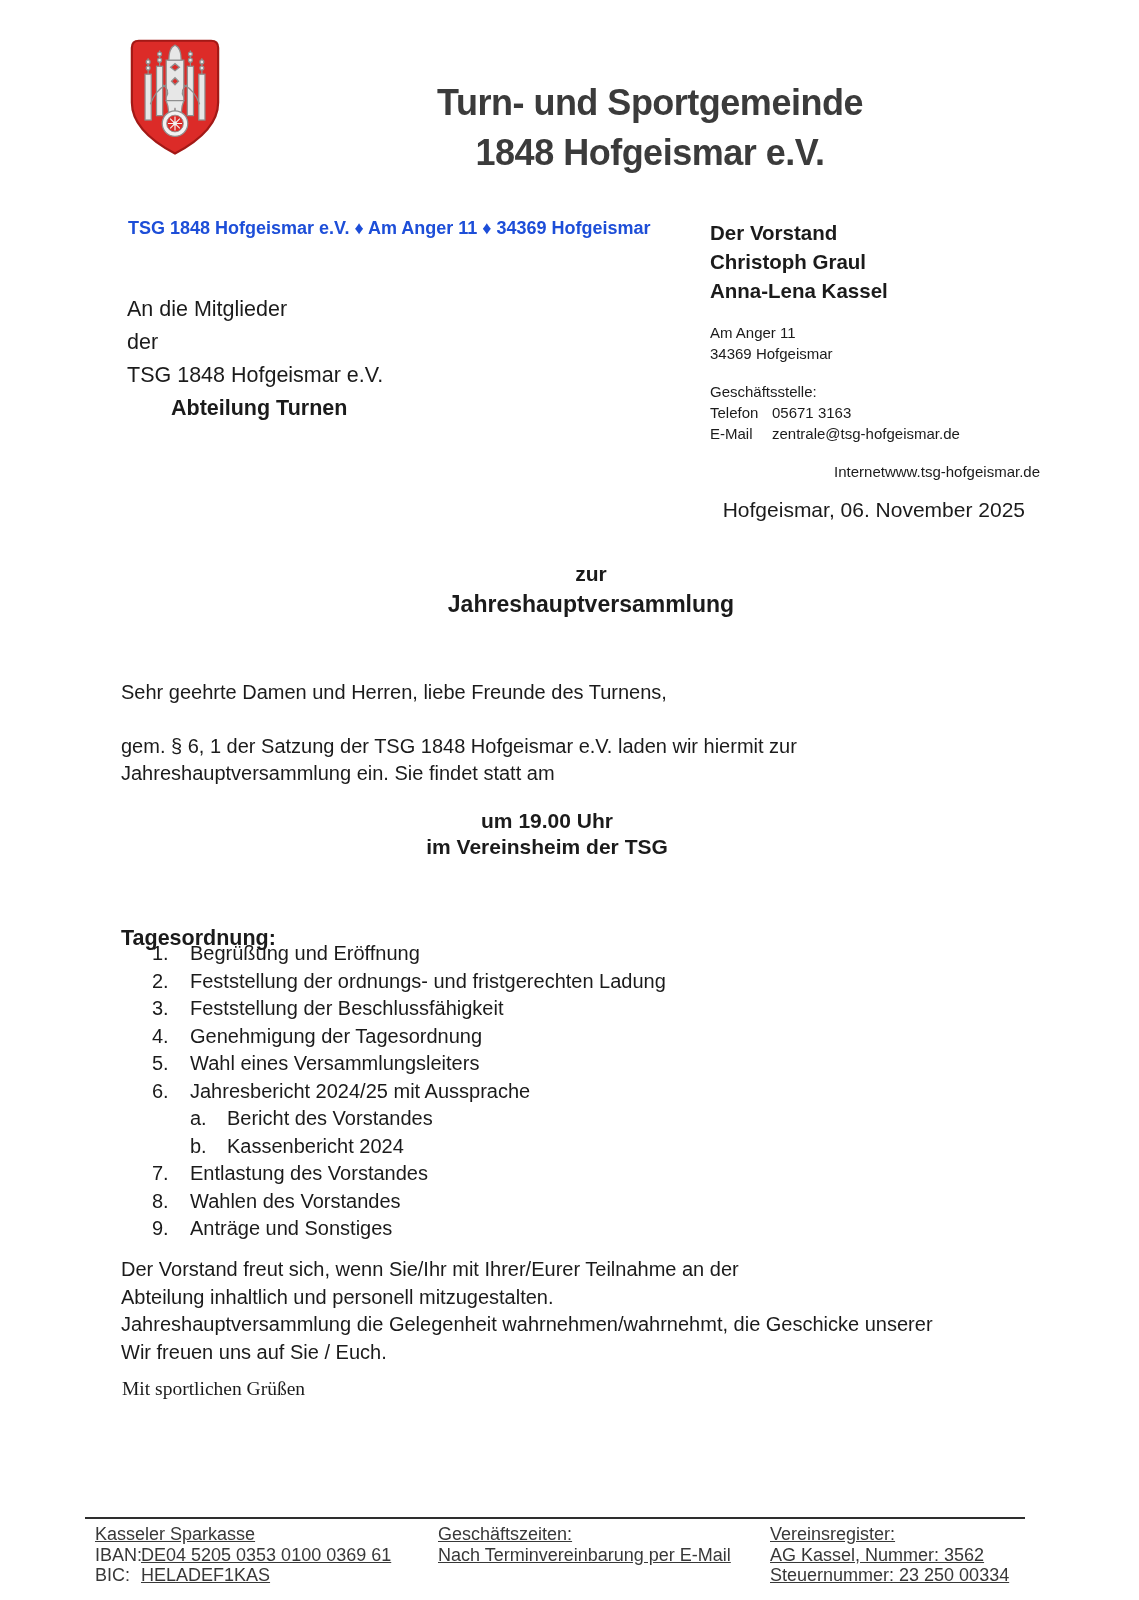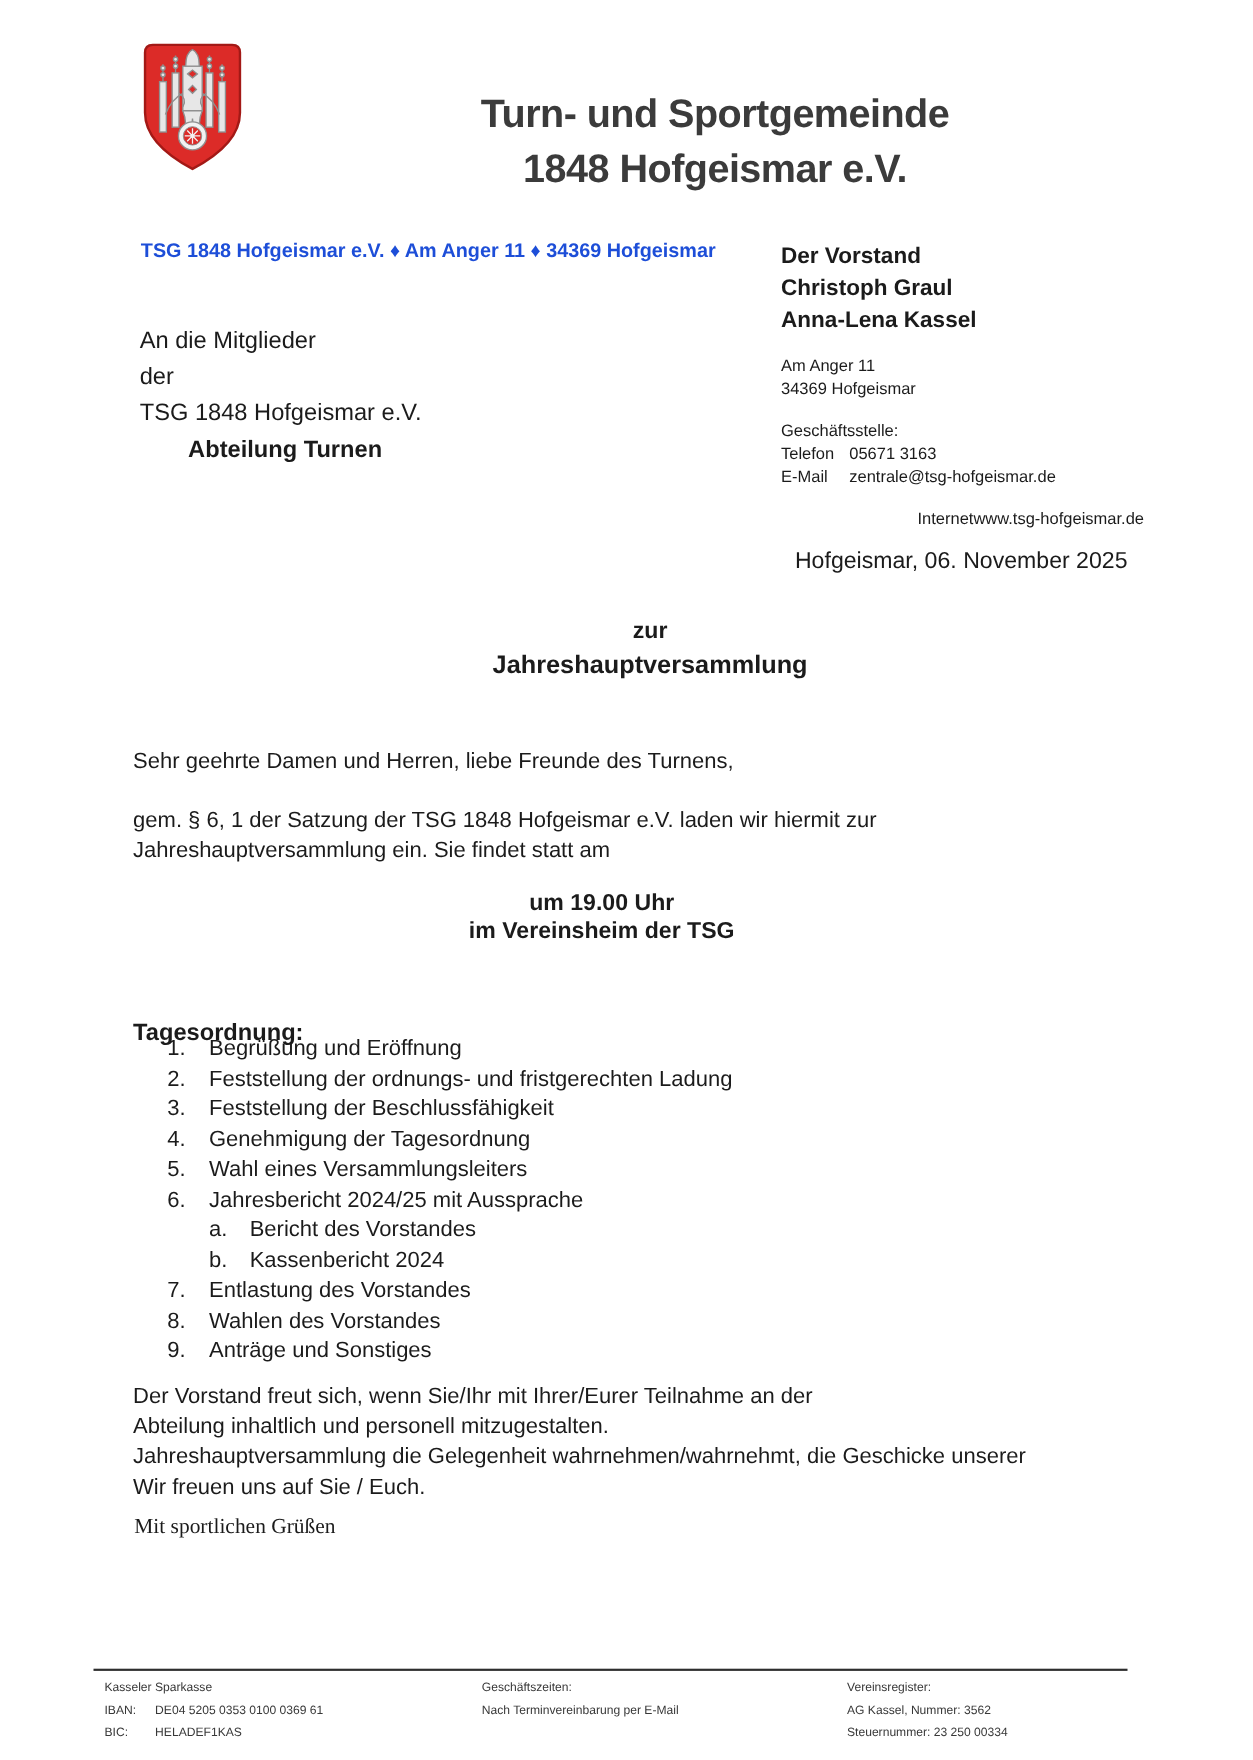--- a/index.html
+++ b/index.html
@@ -54,21 +54,21 @@
   .agenda { left:121px; top:940px; width:904px; font-size:20px; }
   .agenda-row { display:flex; line-height:27.5px; }
   .agenda-row .marker { flex:none; width:38px; margin-left:31px; }
   .agenda-row.sub .marker { margin-left:69px; width:37px; }
 
   .closing { left:121px; top:1256px; font-size:20px; line-height:27.5px; }
   .signoff { left:122px; top:1378px; font-family:"Liberation Serif", serif; font-size:19.5px; }
 
   
   .footer-rule { left:85px; top:1517px; width:940px; border-top:2px solid #2e2e2e; height:0; }
-  .footer { top:1524px; font-size:11px; line-height:20.5px; color:#383838; }
+  .footer { top:1524px; font-size:18px; line-height:20.5px; color:#383838;text-decoration:underline; }
   .footer-col1 { left:95px; }
   .footer-col2 { left:438px; }
   .footer-col3 { left:770px; }
   .footer .flbl { display:inline-block; width:46px; }
 </style>
 </head>
 <body>
 
 <div class="page">
 

